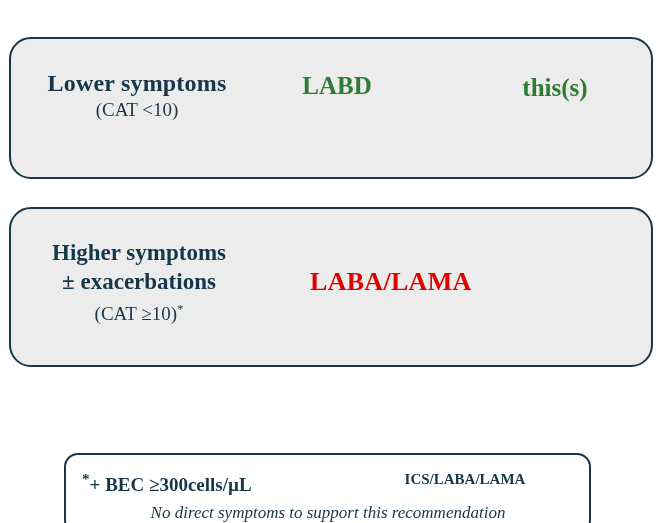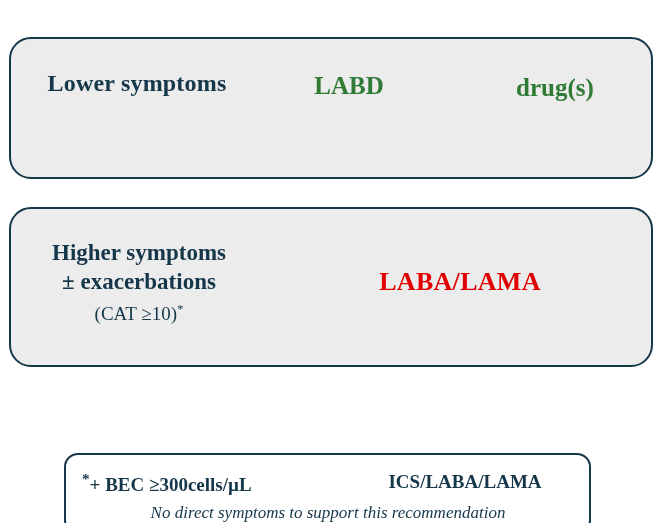--- a/index.html
+++ b/index.html
@@ -94,21 +94,21 @@
     line-height: 28px;
     letter-spacing: 0.2px;
   }
   #lower-sub {
     font-size: 19px;
     line-height: 26px;
     font-weight: normal;
   }
 
   #labd-block {
-    left: 274px;
+    left: 262px;
     top: 50px;
     width: 150px;
     text-align: center;
   }
   #labd-title {
     font-size: 25px;
     line-height: 30px;
     font-weight: bold;
   }
   #labd-sub {
@@ -160,21 +160,21 @@
   }
   .sup {
     font-size: 0.68em;
     vertical-align: super;
   }
 
   #laba-lama {
     left: 310px;
     top: 246px;
     width: 300px;
-    text-align: center;
+    text-align: left;
     font-size: 26px;
     font-weight: bold;
     letter-spacing: 0.3px;
   }
 
   
   #bec-left {
     left: 82px;
     top: 449px;
     width: 240px;
@@ -184,21 +184,21 @@
   }
   .star-prefix {
     font-size: 0.8em;
     vertical-align: super;
   }
 
   #ics-laba-lama {
     left: 350px;
     top: 450px;
     width: 230px;
-    font-size: 19px;
+    font-size: 15px;
     font-weight: bold;
     text-align: center;
   }
 
   #no-evidence {
     left: 72px;
     top: 482px;
     width: 512px;
     font-size: 17px;
     font-style: italic;
@@ -207,29 +207,30 @@
 </style>
 </head>
 <body>
 
 <div class="canvas">
 
   <div class="box box-filled" id="box-lower"></div>
 
   <div class="cell dark" id="lower-label">
     <div class="bold" id="lower-title">Lower symptoms</div>
+    <div id="lower-sub" class="dark">(CAT &lt;10)</div>
   </div>
 
   <div class="cell green" id="labd-block">
     <div id="labd-title">LABD</div>
   </div>
 
 
   <div class="cell green" id="short-acting">
-    <div>drug(s)</div>
+    <div>this(s)</div>
   </div>
 
   <div class="box box-filled" id="box-higher"></div>
 
   <div class="cell dark" id="higher-label">
     <div id="higher-title1">Higher symptoms</div>
     <div id="higher-title2">± exacerbations</div>
     <div id="higher-sub">
       <span>(CAT ≥10)</span><span class="sup">*</span>
     </div>

